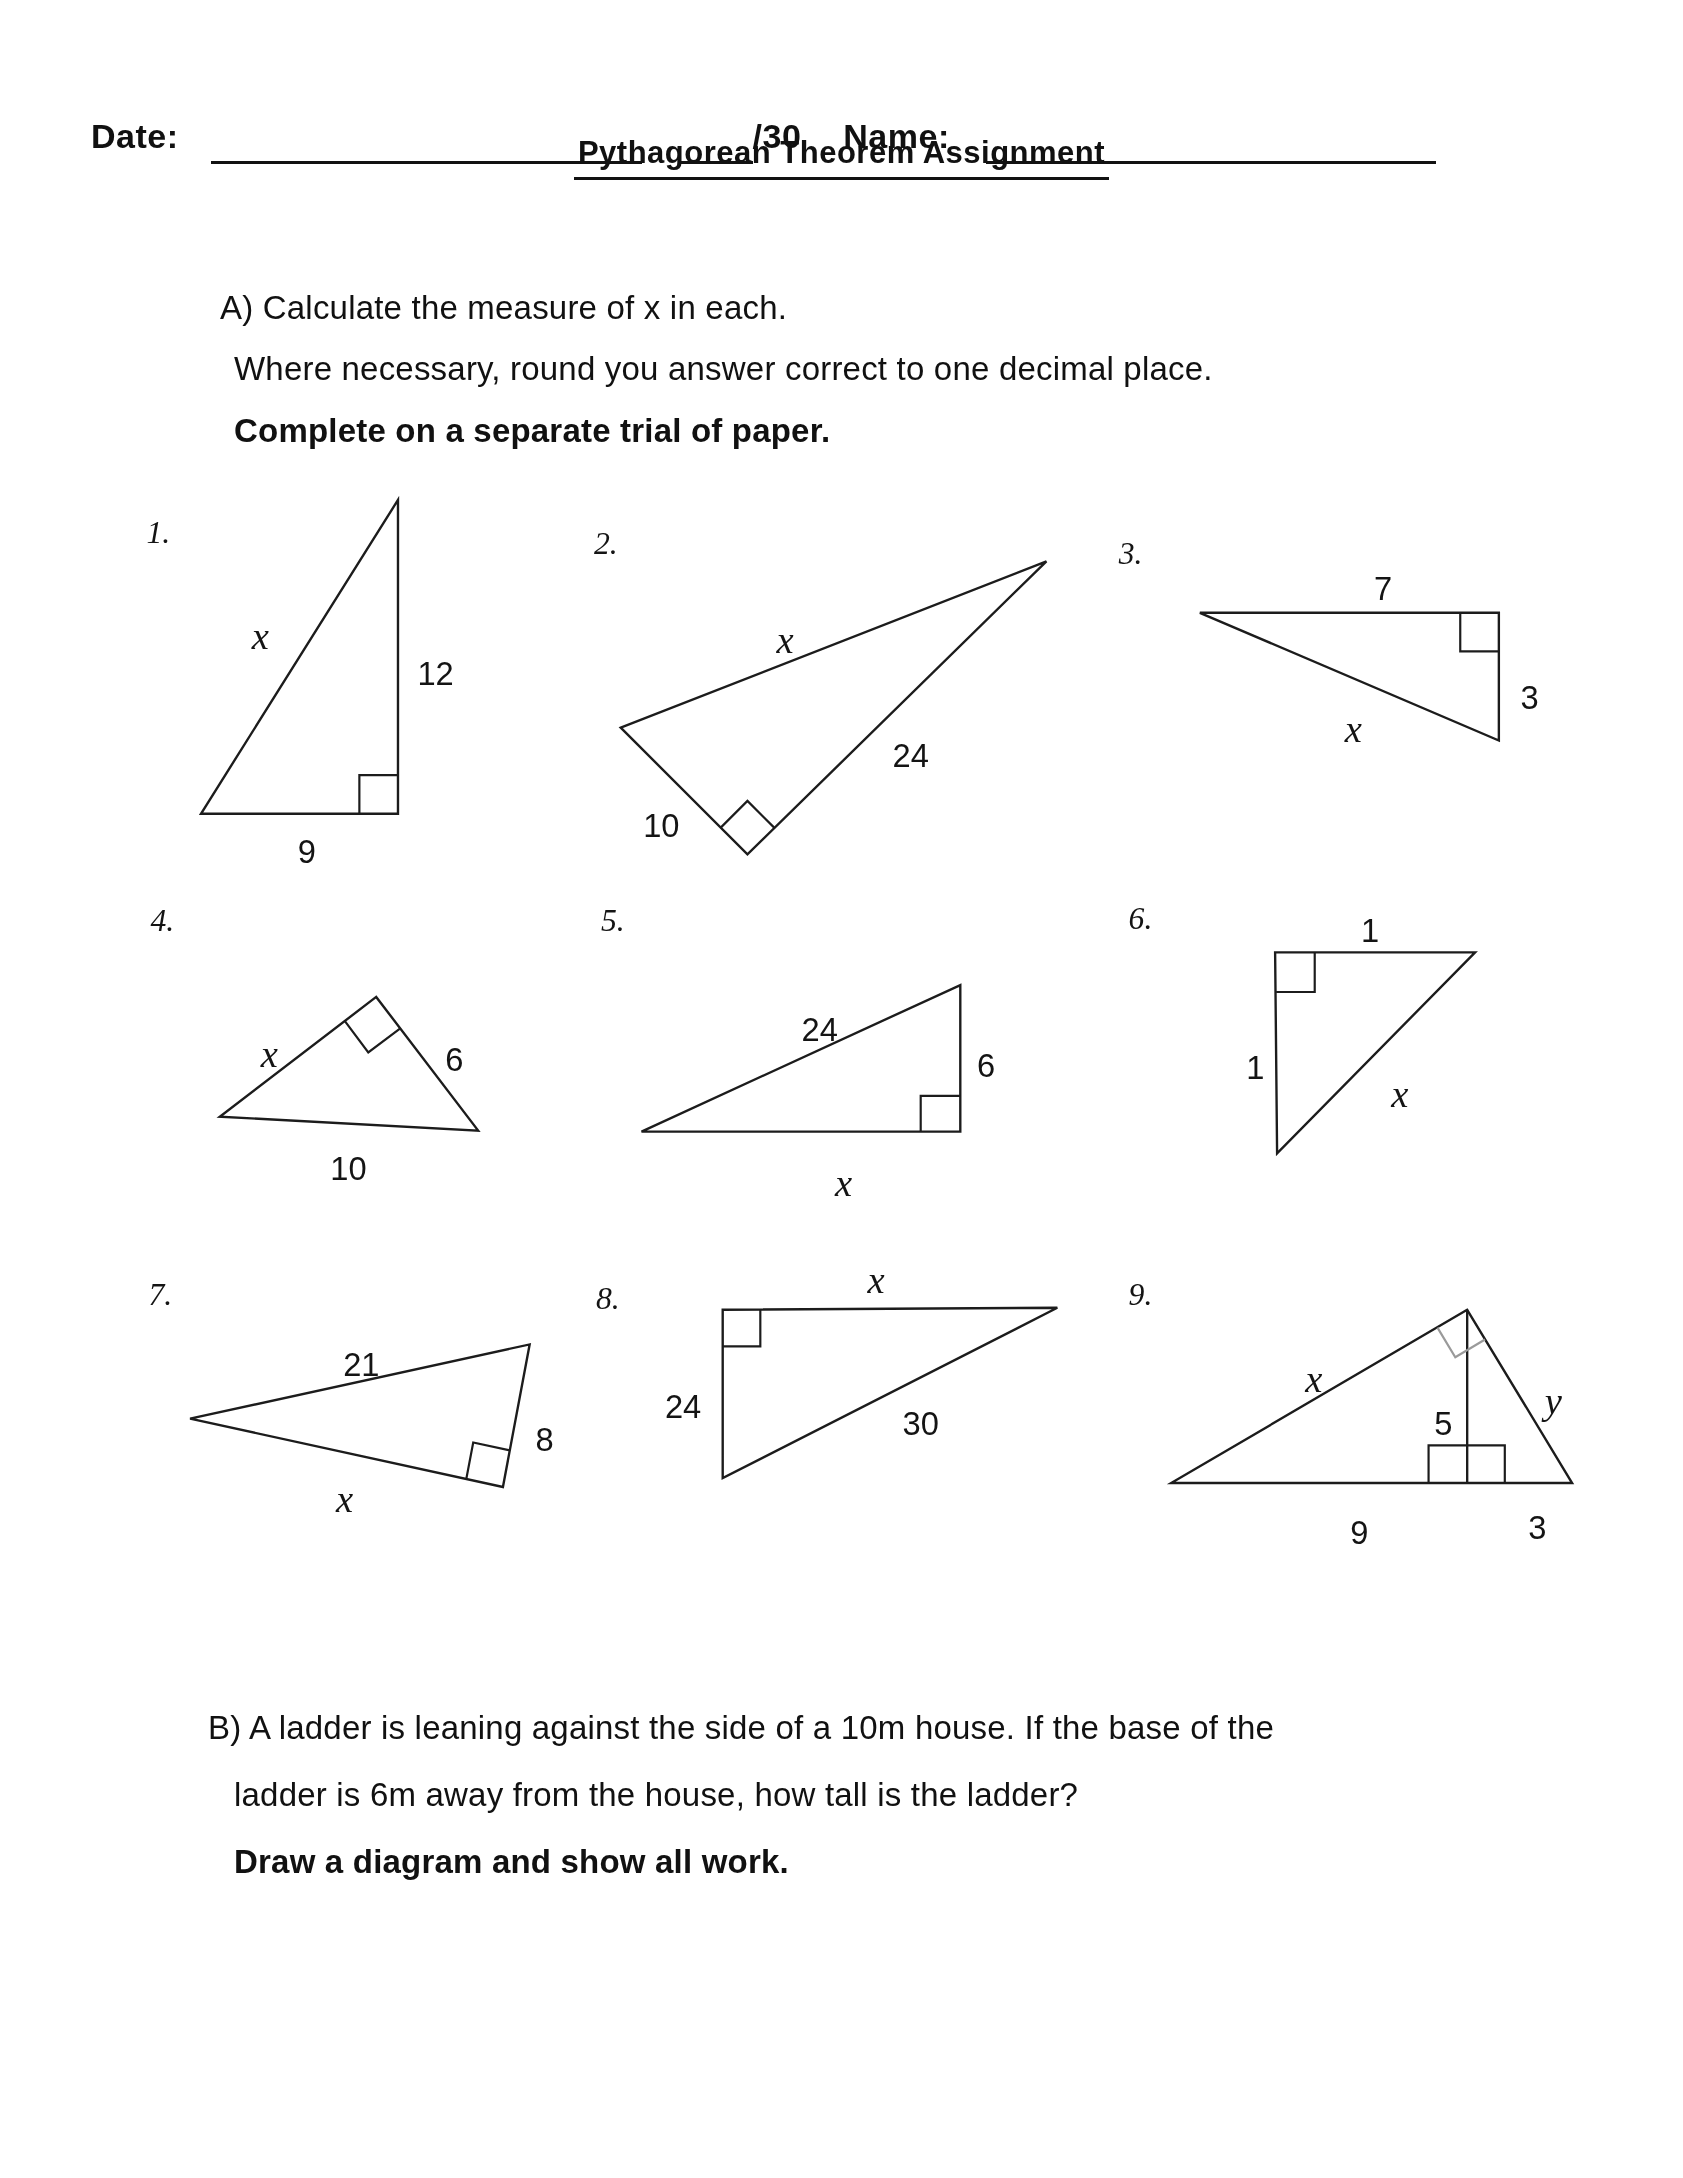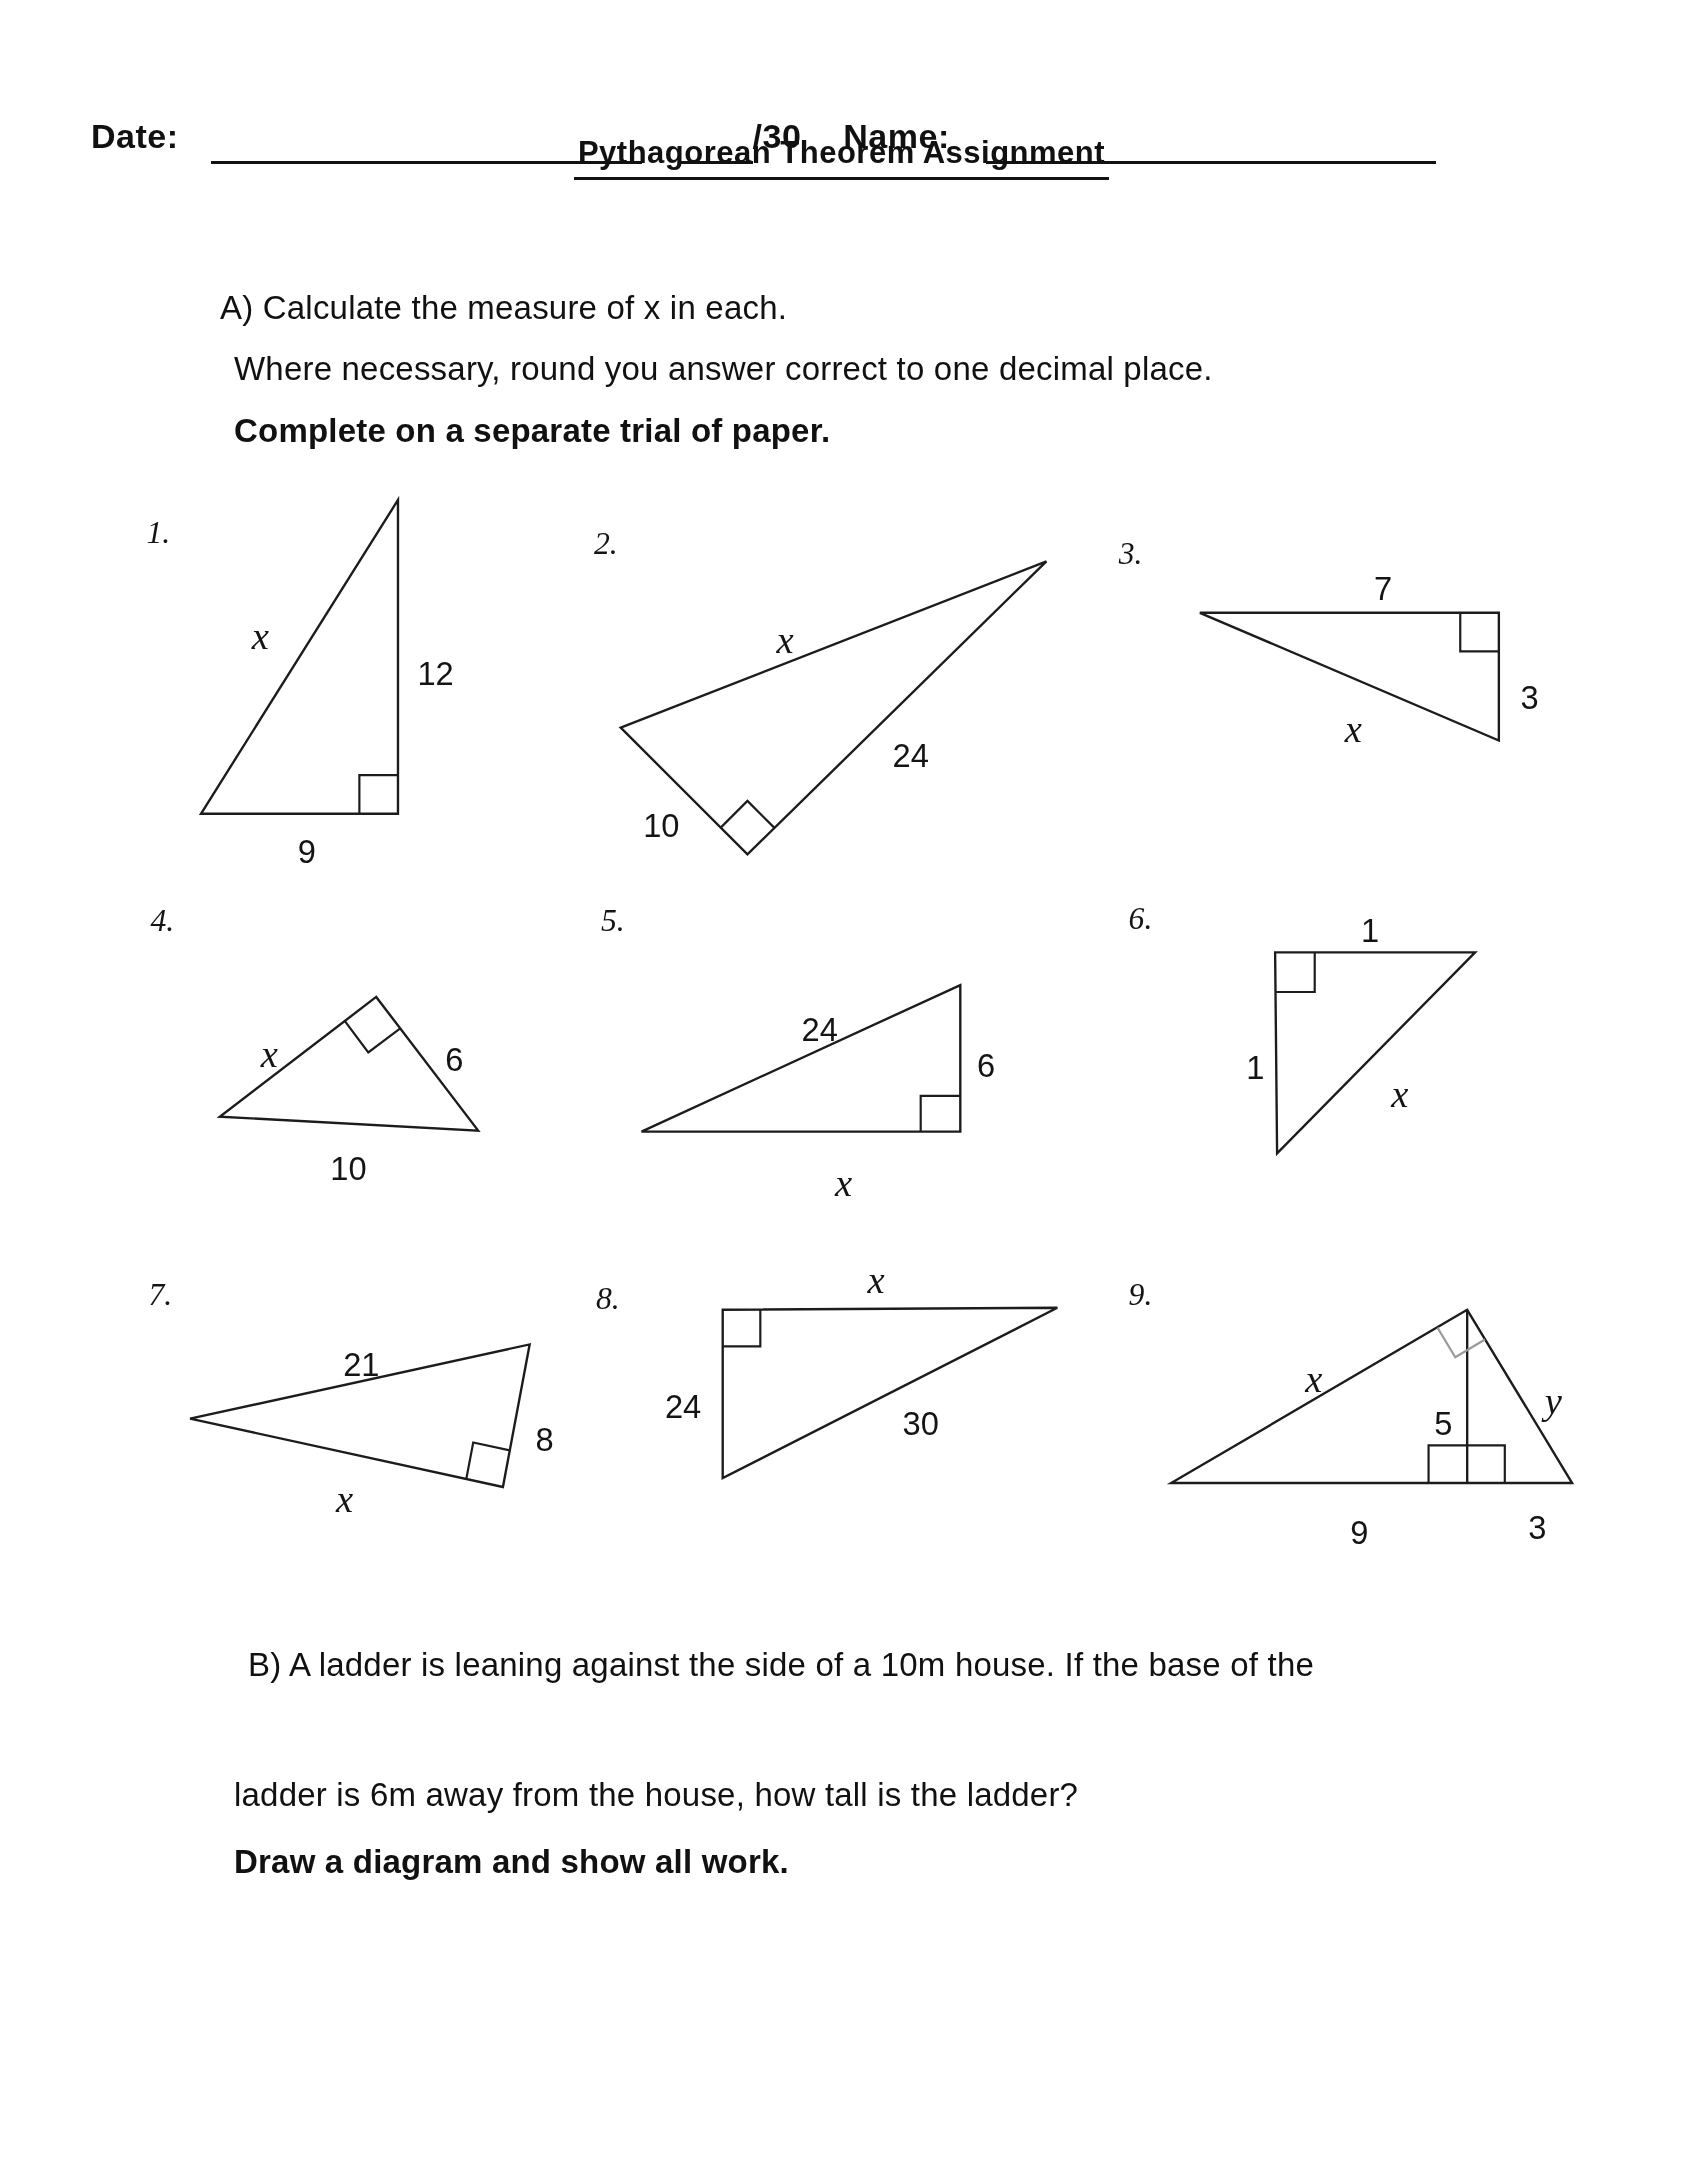--- a/index.html
+++ b/index.html
@@ -144,19 +144,19 @@
       <polyline class="ra" points="1443,1498 1443,1460 1520,1460 1520,1498"></polyline>
       <polyline class="ra-light" points="1452,1341 1470,1371 1500,1353"></polyline>
       <text class="var" x="1327" y="1406">x</text>
       <text class="var" x="1569" y="1428">y</text>
       <text class="len" x="1458" y="1450">5</text>
       <text class="len" x="1373" y="1560">9</text>
       <text class="len" x="1553" y="1555">3</text>
     </g>
   </svg>
 
-  <div class="bodyline" style="left:208px;top:1646px;margin-left:40px;">B) A ladder is leaning against the side of a 10m house. If the base of the</div>
+  <div class="bodyline" style="left:208px;top:1709px;">B) A ladder is leaning against the side of a 10m house. If the base of the</div>
   <div class="bodyline" style="left:234px;top:1776px;">ladder is 6m away from the house, how tall is the ladder?</div>
   <div class="bodyline b" style="left:234px;top:1843px;">Draw a diagram and show all work.</div>
 
 
 </div>
 
 
 </body></html>

